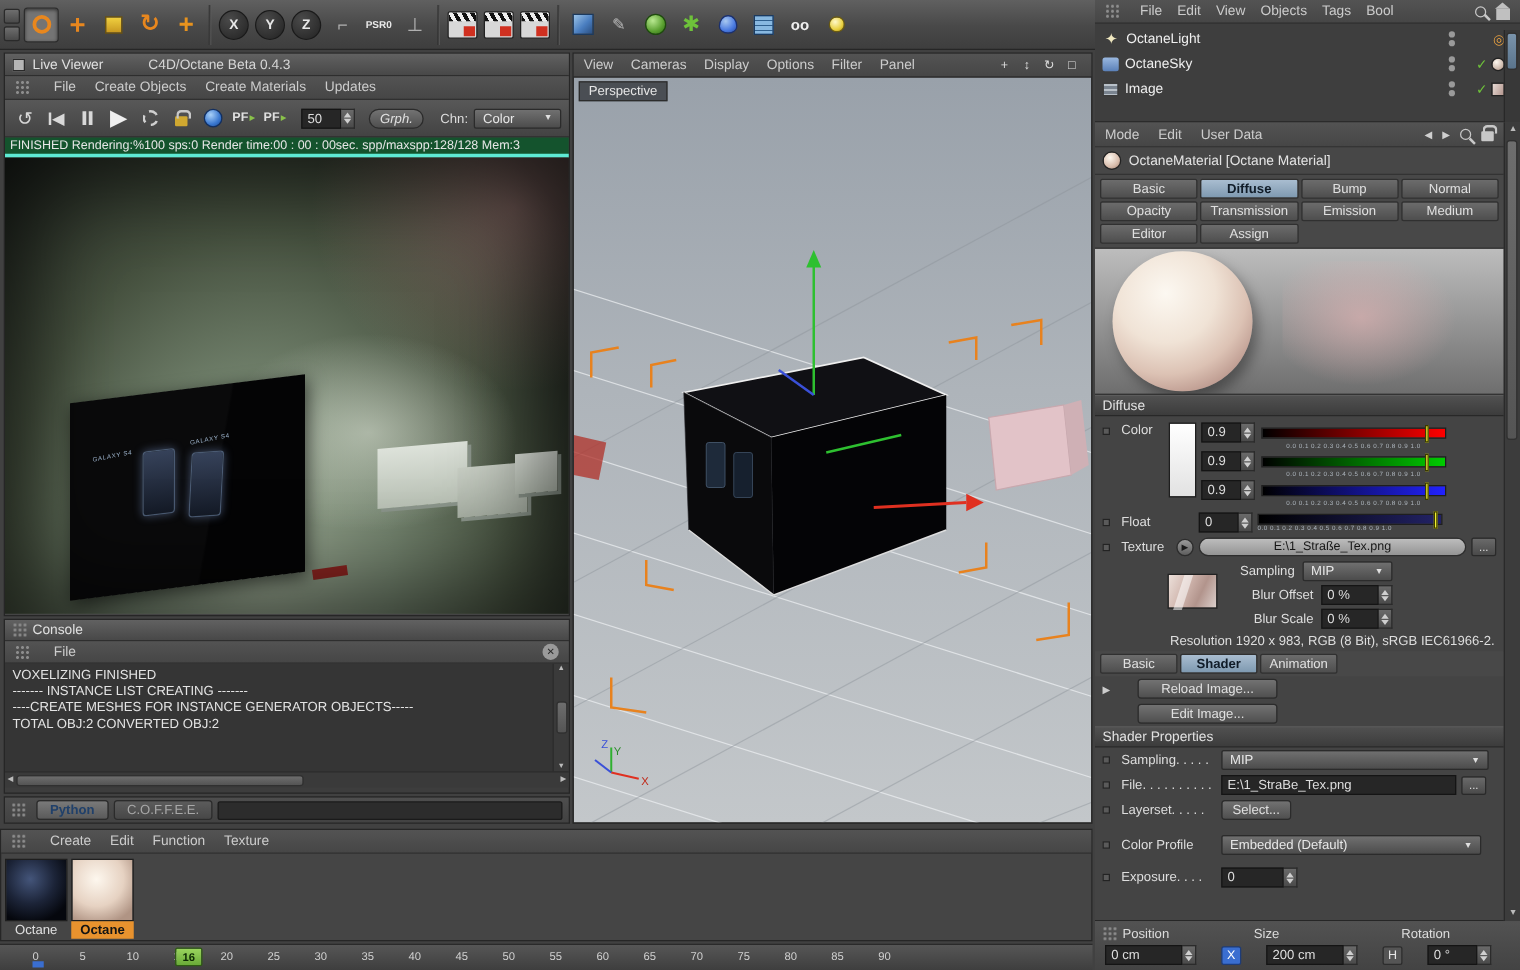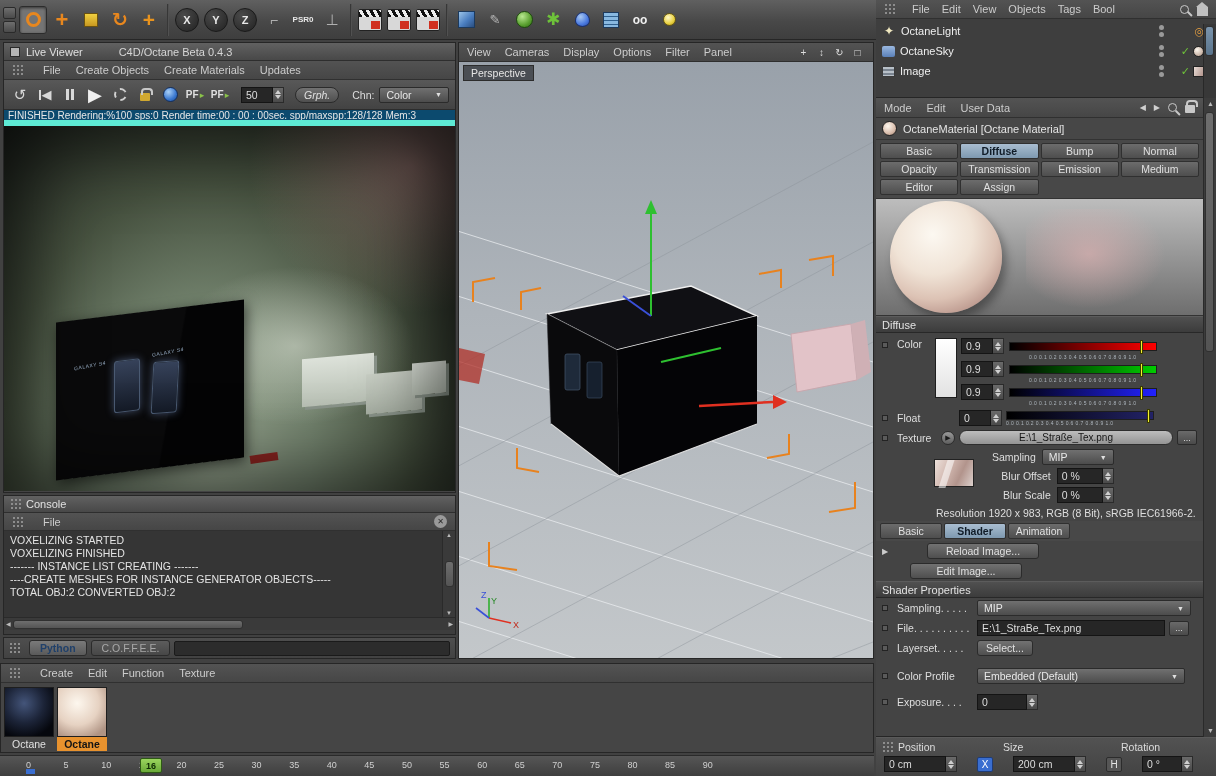--- a/index.html
+++ b/index.html
@@ -67,21 +67,21 @@
 #lv-toolbar{height:30px;background:linear-gradient(#585858,#434343);border-bottom:1px solid #2c2c2c;display:flex;align-items:center;gap:5px;padding:0 6px}
 .lvico{width:20px;height:20px;display:flex;align-items:center;justify-content:center;color:#d8d8d8;font-size:13px;flex:none}
 .gear{width:13px;height:13px;border:2.5px dashed #d0d0d0;border-radius:50%}
 .bsphere{width:15px;height:15px;border-radius:50%;background:radial-gradient(circle at 35% 30%,#a8d0f8,#3a78d0 60%,#1a4890);border:1px solid #122f60}
 .pf{font-size:10px;font-weight:bold;color:#e0e0e0;display:flex;align-items:center;gap:1px}
 .pf::after{content:"▸";color:#8ac24a;font-size:9px}
 .pause{display:flex;gap:2px}
 .pause i{width:3px;height:11px;background:#d8d8d8}
 .stepb{display:flex;align-items:center}
 .stepb i{width:2px;height:10px;background:#d8d8d8;margin-right:1px}
-#lv-status{height:16px;background:#0c4a6e;color:#e6e6e6;font-size:10px;display:flex;align-items:center;padding:0 4px;border-bottom:6px solid #5eead4;white-space:nowrap;overflow:hidden}
+#lv-status{height:16px;background:#14532d;color:#e6e6e6;font-size:10px;display:flex;align-items:center;padding:0 4px;border-bottom:3px solid #5eead4;white-space:nowrap;overflow:hidden}
 #render{position:relative;width:451px;height:365px;overflow:hidden;background:radial-gradient(ellipse at 45% 88%,#9aa892 0%,#73836e 30%,#46513f 58%,#1a1e1a 92%)}
 #render .pinktint{position:absolute;right:0;top:0;width:220px;height:200px;background:radial-gradient(ellipse at 80% 20%,rgba(214,150,150,.38),transparent 65%)}
 #render .hilite{position:absolute;right:40px;top:140px;width:240px;height:160px;background:radial-gradient(ellipse,rgba(235,240,228,.5),transparent 70%)}
 #render .rbox{position:absolute;left:52px;top:185px;width:188px;height:158px;background:linear-gradient(100deg,#0a0a0b 60%,#040405 61%);transform:skewY(-7deg);box-shadow:2px 4px 14px rgba(0,0,0,.6)}
 #render .phone{position:absolute;width:26px;height:52px;border-radius:3px;background:linear-gradient(#36425a,#141a26);border:1px solid #4a5a72;box-shadow:0 0 8px rgba(130,160,220,.45)}
 #render .ptext{position:absolute;font-size:5px;color:#9ab0c8;transform:rotate(-4deg);letter-spacing:.5px}
 #render .wblock{position:absolute;background:linear-gradient(#dde2da,#b8c0b4);box-shadow:3px 3px 0 #8a948a;transform:skewY(-5deg)}
 #render .redbit{position:absolute;left:246px;top:328px;width:28px;height:8px;background:#8a2420;transform:rotate(-8deg)}
 #render .vig{position:absolute;inset:0;box-shadow:inset 0 0 70px 24px rgba(0,0,0,.55)}
 
@@ -325,21 +325,20 @@
     <div class="titlebar" style="height:17px">
       <span class="grip"></span>
       <span>Console</span>
     </div>
     <div class="menubar" style="height:18px">
       <span class="grip"></span>
       <span>File</span>
       <span style="margin-left:auto" class="closex"></span>
     </div>
     <div id="context">
-      <div class="conline">VOXELIZING STARTED</div>
       <div class="conline">VOXELIZING FINISHED</div>
       <div class="conline">------- INSTANCE LIST CREATING -------</div>
       <div class="conline">----CREATE MESHES FOR INSTANCE GENERATOR OBJECTS-----</div>
       <div class="conline">TOTAL OBJ:2 CONVERTED OBJ:2</div>
       <div class="sbv">
         <span class="sbarr">▲</span>
         <span class="sbthumb" style="width:9px;height:26px"></span>
         <span class="sbarr">▼</span>
       </div>
     </div>
@@ -686,21 +685,21 @@
       </div>
 
       <div id="stabs">
         <span class="stab">Basic</span>
         <span class="stab active">Shader</span>
         <span class="stab">Animation</span>
       </div>
 
       <div class="attrrow">
         <span style="font-size:8px;color:#ccc;width:10px">▶</span>
-        <span class="btn" style="width:112px;margin-left:31px">Reload Image...</span>
+        <span class="btn" style="width:112px;margin-left:14px">Reload Image...</span>
       </div>
       <div class="attrrow">
         <span class="btn" style="width:112px;margin-left:28px">Edit Image...</span>
       </div>
 
       <div class="sechdr">
           <span>Shader Properties</span>
         </div>
 
       <div class="attrrow">

